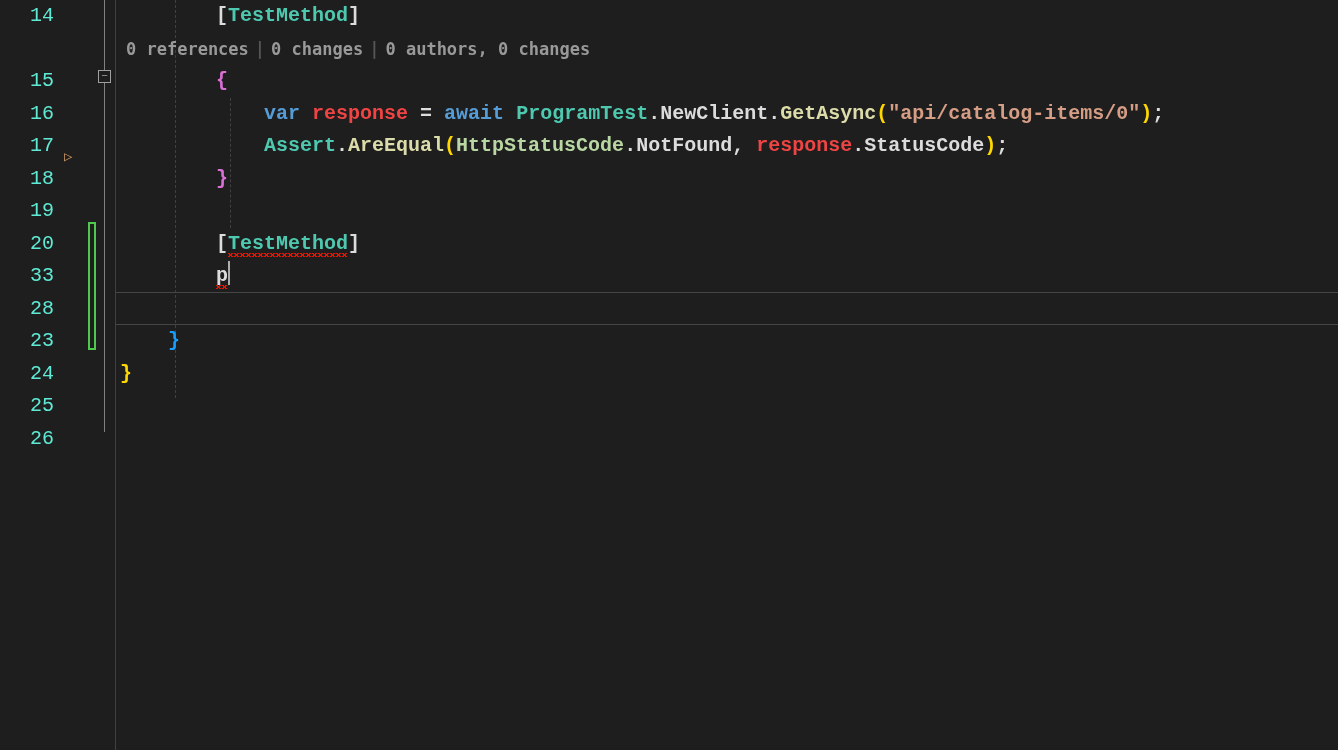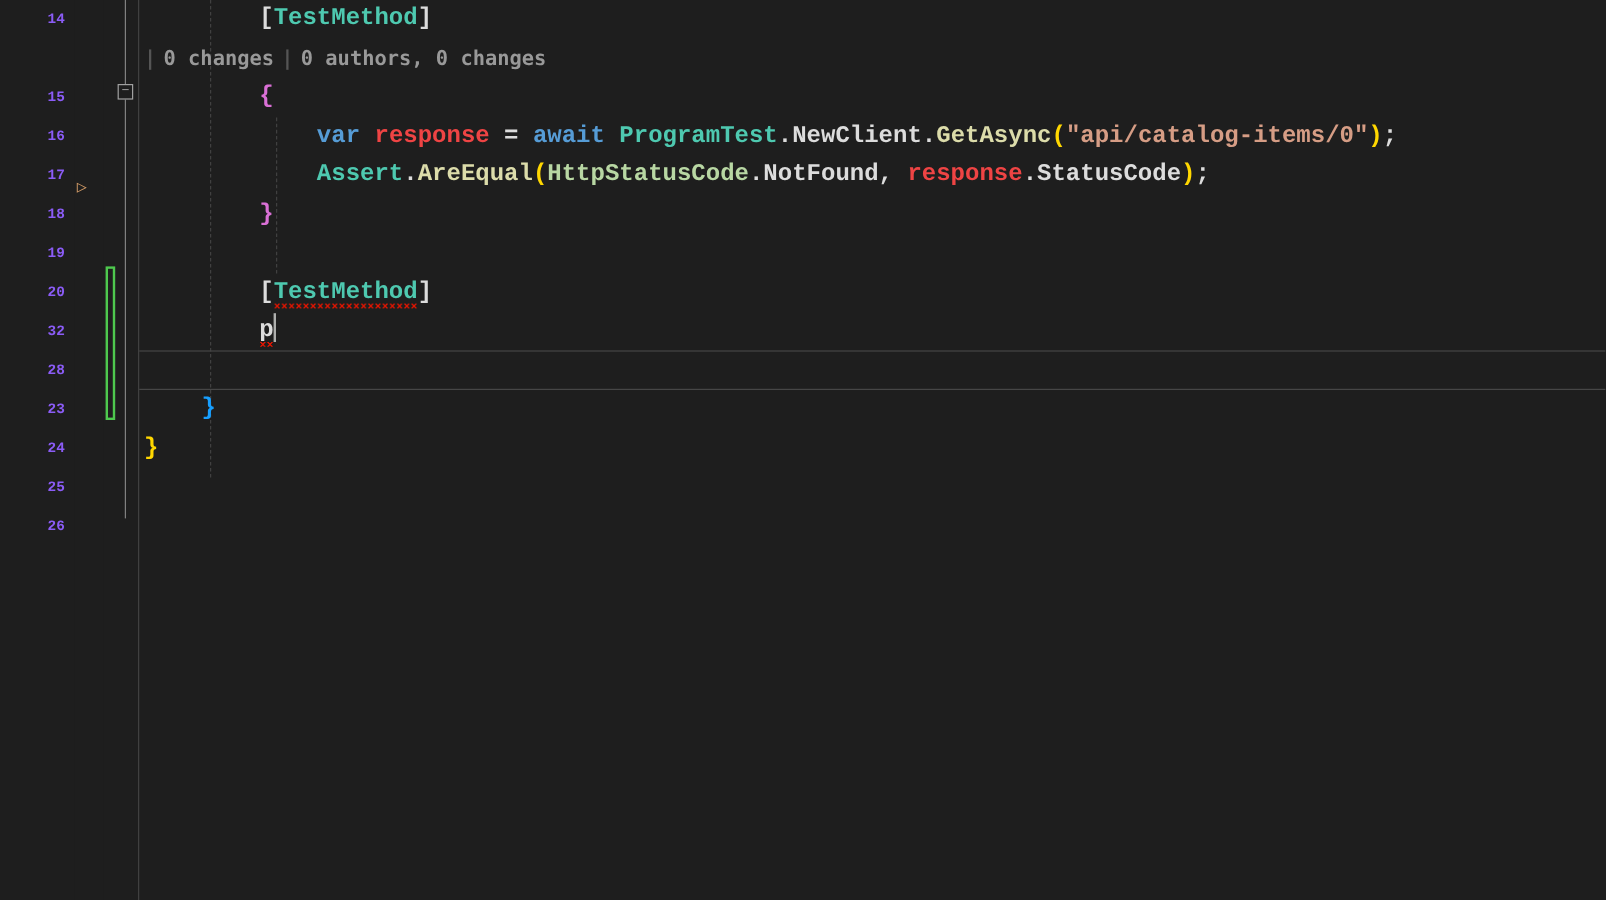--- a/index.html
+++ b/index.html
@@ -13,25 +13,24 @@
   }
   .editor {
     display: flex;
     height: 100%;
   }
   .gutter {
     background: #1e1e1e;
     width: 62px;
     flex-shrink: 0;
     text-align: right;
-    color: #8b5cf6;
+    color: #5eead4;
     padding-right: 8px;
-    font-size: 12px;
+    font-size: 20px;
     line-height: 32.5px;
-    font-weight: bold;
   }
   .gutter-line {
     height: 32.5px;
     display: flex;
     justify-content: flex-end;
     align-items: center;
   }
   .glyph-margin {
     width: 24px;
     flex-shrink: 0;
@@ -161,21 +160,21 @@
 
   <div class="gutter">
     <div class="gutter-line">14</div>
     <div class="gutter-line" style="height:32.5px"></div>
     <div class="gutter-line">15</div>
     <div class="gutter-line">16</div>
     <div class="gutter-line">17</div>
     <div class="gutter-line">18</div>
     <div class="gutter-line">19</div>
     <div class="gutter-line">20</div>
-    <div class="gutter-line">32</div>
+    <div class="gutter-line">33</div>
     <div class="gutter-line">28</div>
     <div class="gutter-line">23</div>
     <div class="gutter-line">24</div>
     <div class="gutter-line">25</div>
     <div class="gutter-line">26</div>
   </div>
 
   <div class="glyph-margin">
     <div class="breakpoint-glyph" style="top:148px;">▷</div>
   </div>
@@ -191,21 +190,21 @@
 
   <div class="code-area">
 
     <div class="indent-guide" style="left:59px; top:0; height:398px;"></div>
     <div class="indent-guide" style="left:114px; top:98px; height:130px;"></div>
 
     <div class="current-line" style="top:292px;"></div>
 
     <div class="code-line">        <span class="tok-punct">[</span><span class="tok-type">TestMethod</span><span class="tok-punct">]</span></div>
 
-    <div class="code-line codelens">        <span class="codelens-sep">|</span><span class="codelens-part">0 changes</span><span class="codelens-sep">|</span><span class="codelens-part">0 authors, 0 changes</span></div>
+    <div class="code-line codelens">        <span class="codelens-part">0 references</span><span class="codelens-sep">|</span><span class="codelens-part">0 changes</span><span class="codelens-sep">|</span><span class="codelens-part">0 authors, 0 changes</span></div>
 
 
     <div class="code-line">        <span class="tok-brace">{</span></div>
 
     <div class="code-line">            <span class="tok-keyword">var</span> <span class="tok-var">response</span><span class="tok-plain"> = </span><span class="tok-keyword">await</span> <span class="tok-type">ProgramTest</span><span class="tok-plain">.</span><span class="tok-plain">NewClient</span><span class="tok-plain">.</span><span class="tok-method">GetAsync</span><span class="tok-brace2">(</span><span class="tok-string">"api/catalog-items/0"</span><span class="tok-brace2">)</span><span class="tok-plain">;</span></div>
 
     <div class="code-line">            <span class="tok-type">Assert</span><span class="tok-plain">.</span><span class="tok-method">AreEqual</span><span class="tok-brace2">(</span><span class="tok-enum">HttpStatusCode</span><span class="tok-plain">.</span><span class="tok-plain">NotFound</span><span class="tok-plain">, </span><span class="tok-var">response</span><span class="tok-plain">.</span><span class="tok-plain">StatusCode</span><span class="tok-brace2">)</span><span class="tok-plain">;</span></div>
 
     <div class="code-line">        <span class="tok-brace">}</span></div>
 

